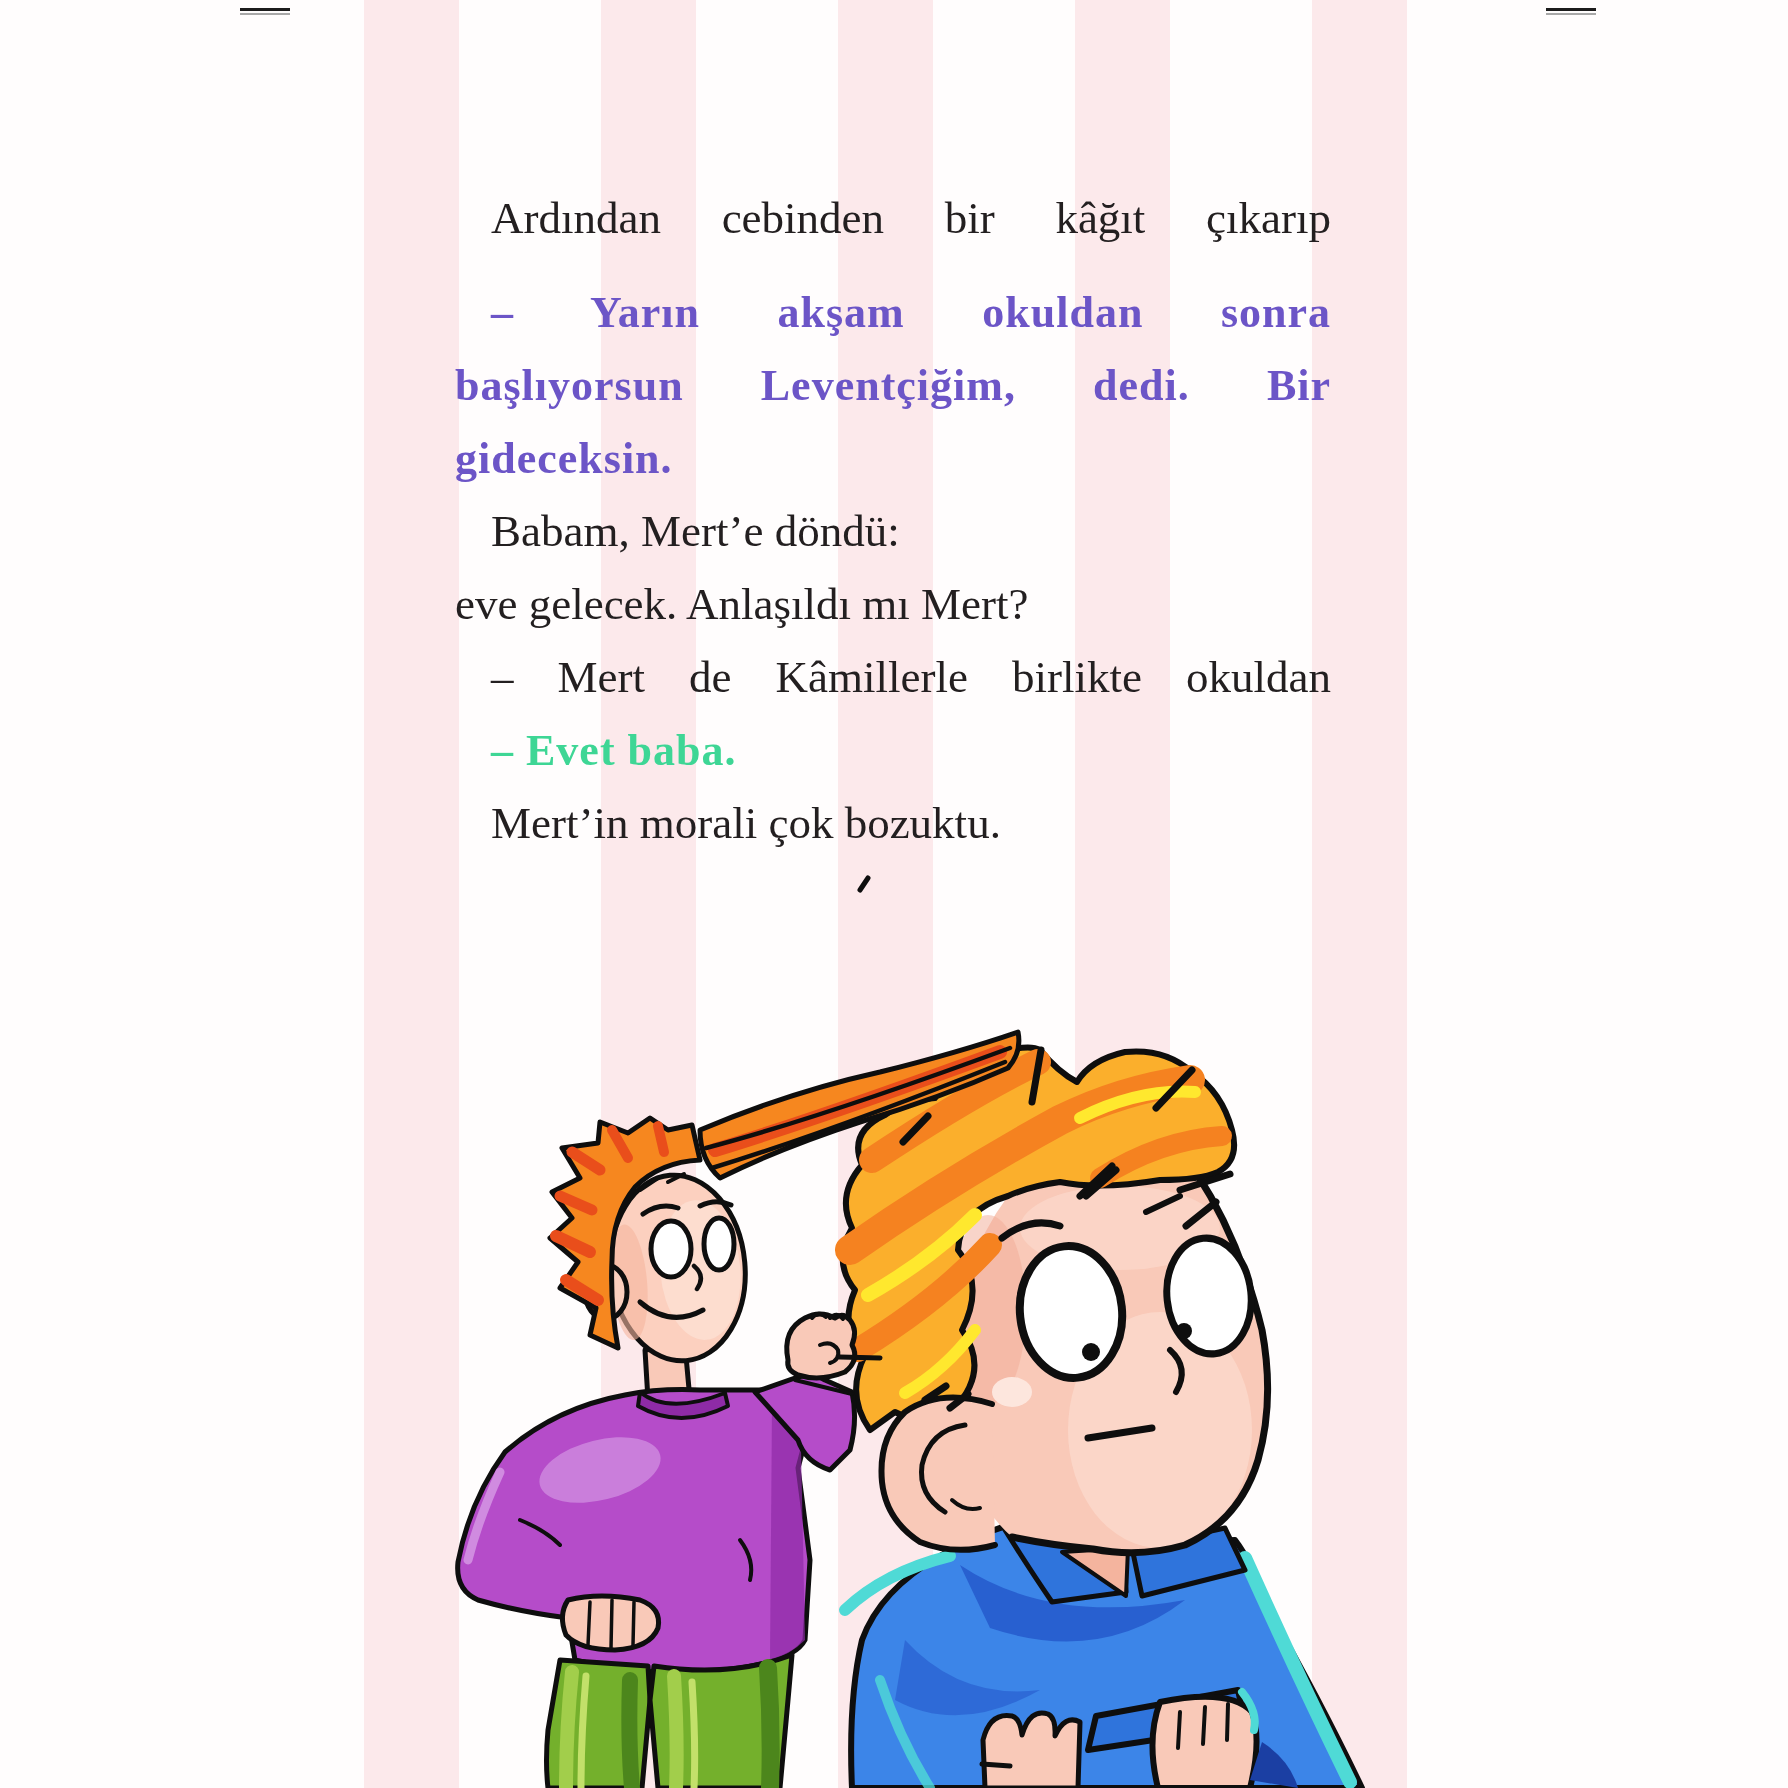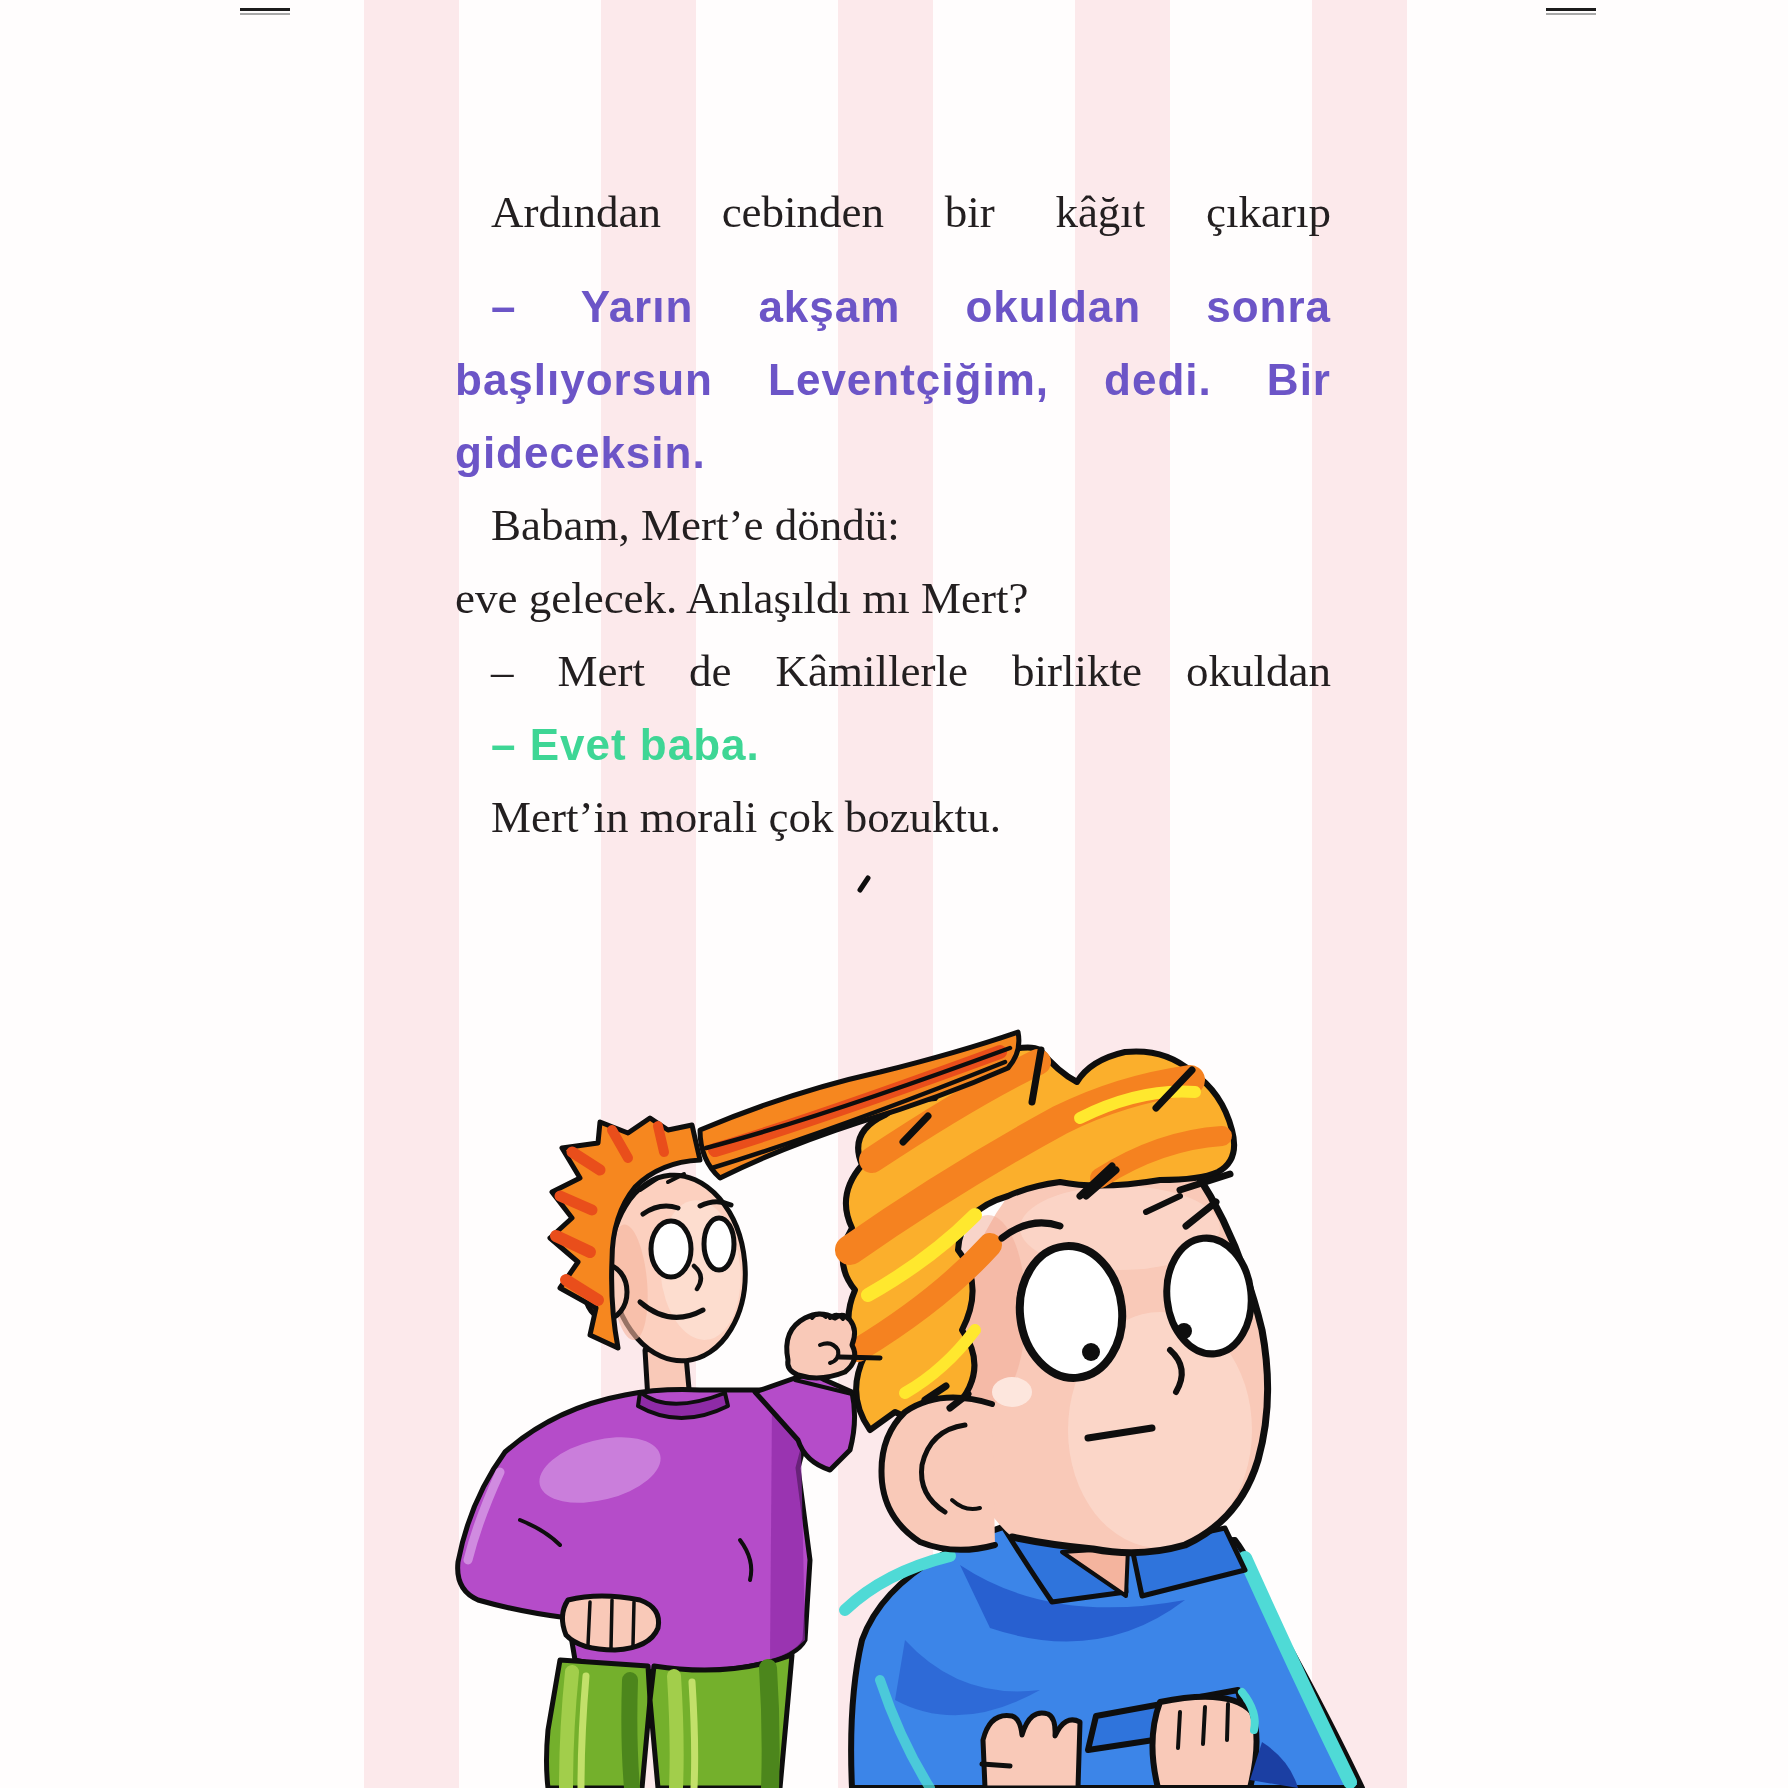--- a/index.html
+++ b/index.html
@@ -6,31 +6,31 @@
   body{
     width:1788px;height:1788px;position:relative;overflow:hidden;
     background:var(--background,#FFFDFD);
     font-family:"Liberation Serif", serif;
   }
   .stripe{position:absolute;top:0;height:1788px;width:95px;background:var(--stripe-color,#FCE9EB);z-index:0;}
   .crop-mark{position:absolute;width:50px;z-index:3;}
   .crop-mark .bar1{height:3px;background:#1c1c1c;}
   .crop-mark .bar2{height:2px;background:#a8a8a8;margin-top:2px;}
   .text-block{
-    position:absolute;left:455px;top:176px;width:876px;z-index:2;
+    position:absolute;left:455px;top:182px;width:876px;z-index:2;
     color:var(--text-color,#231F20);
   }
   .line{
     height:73px;line-height:73px;font-size:45px;white-space:nowrap;
   }
   .line.justify{white-space:normal;text-align:justify;text-align-last:justify;}
   .line.indent{padding-left:36px;}
   .line.gap-before{margin-top:21px;}
   .line.purple,.line.green{
-    font-family:Liberation Sans, sans-serif;font-weight:bold;
+    font-family:Liberation Serif, serif;font-weight:bold;
     font-size:44px;letter-spacing:1px;
   }
   .line.purple{color:var(--dialogue-purple,#6C55C7);}
   .line.green{color:var(--dialogue-green,#3ED695);}
   #scene{position:absolute;left:0;top:0;z-index:1;}
 </style>
 </head>
 <body>
 
 <div>

